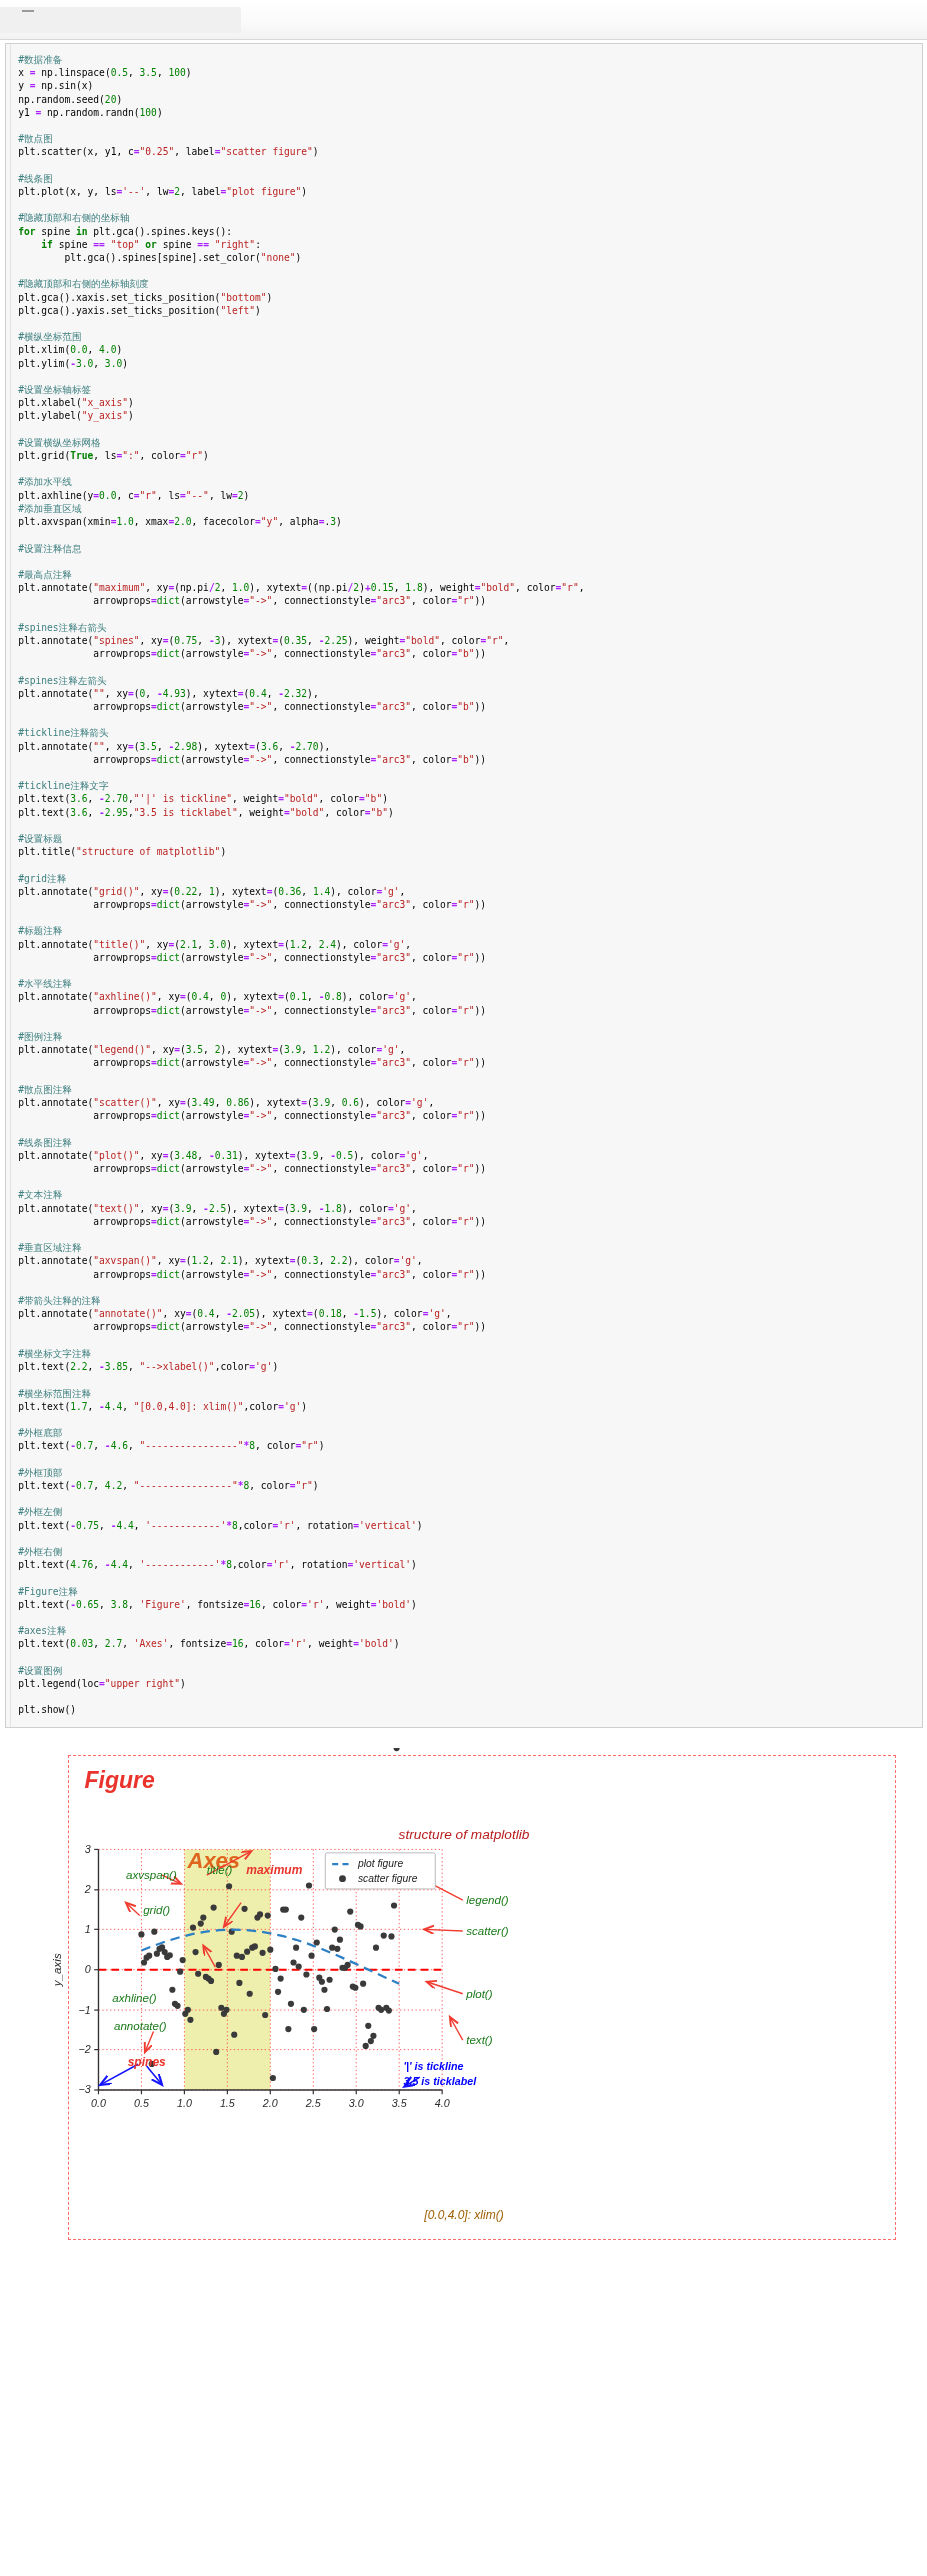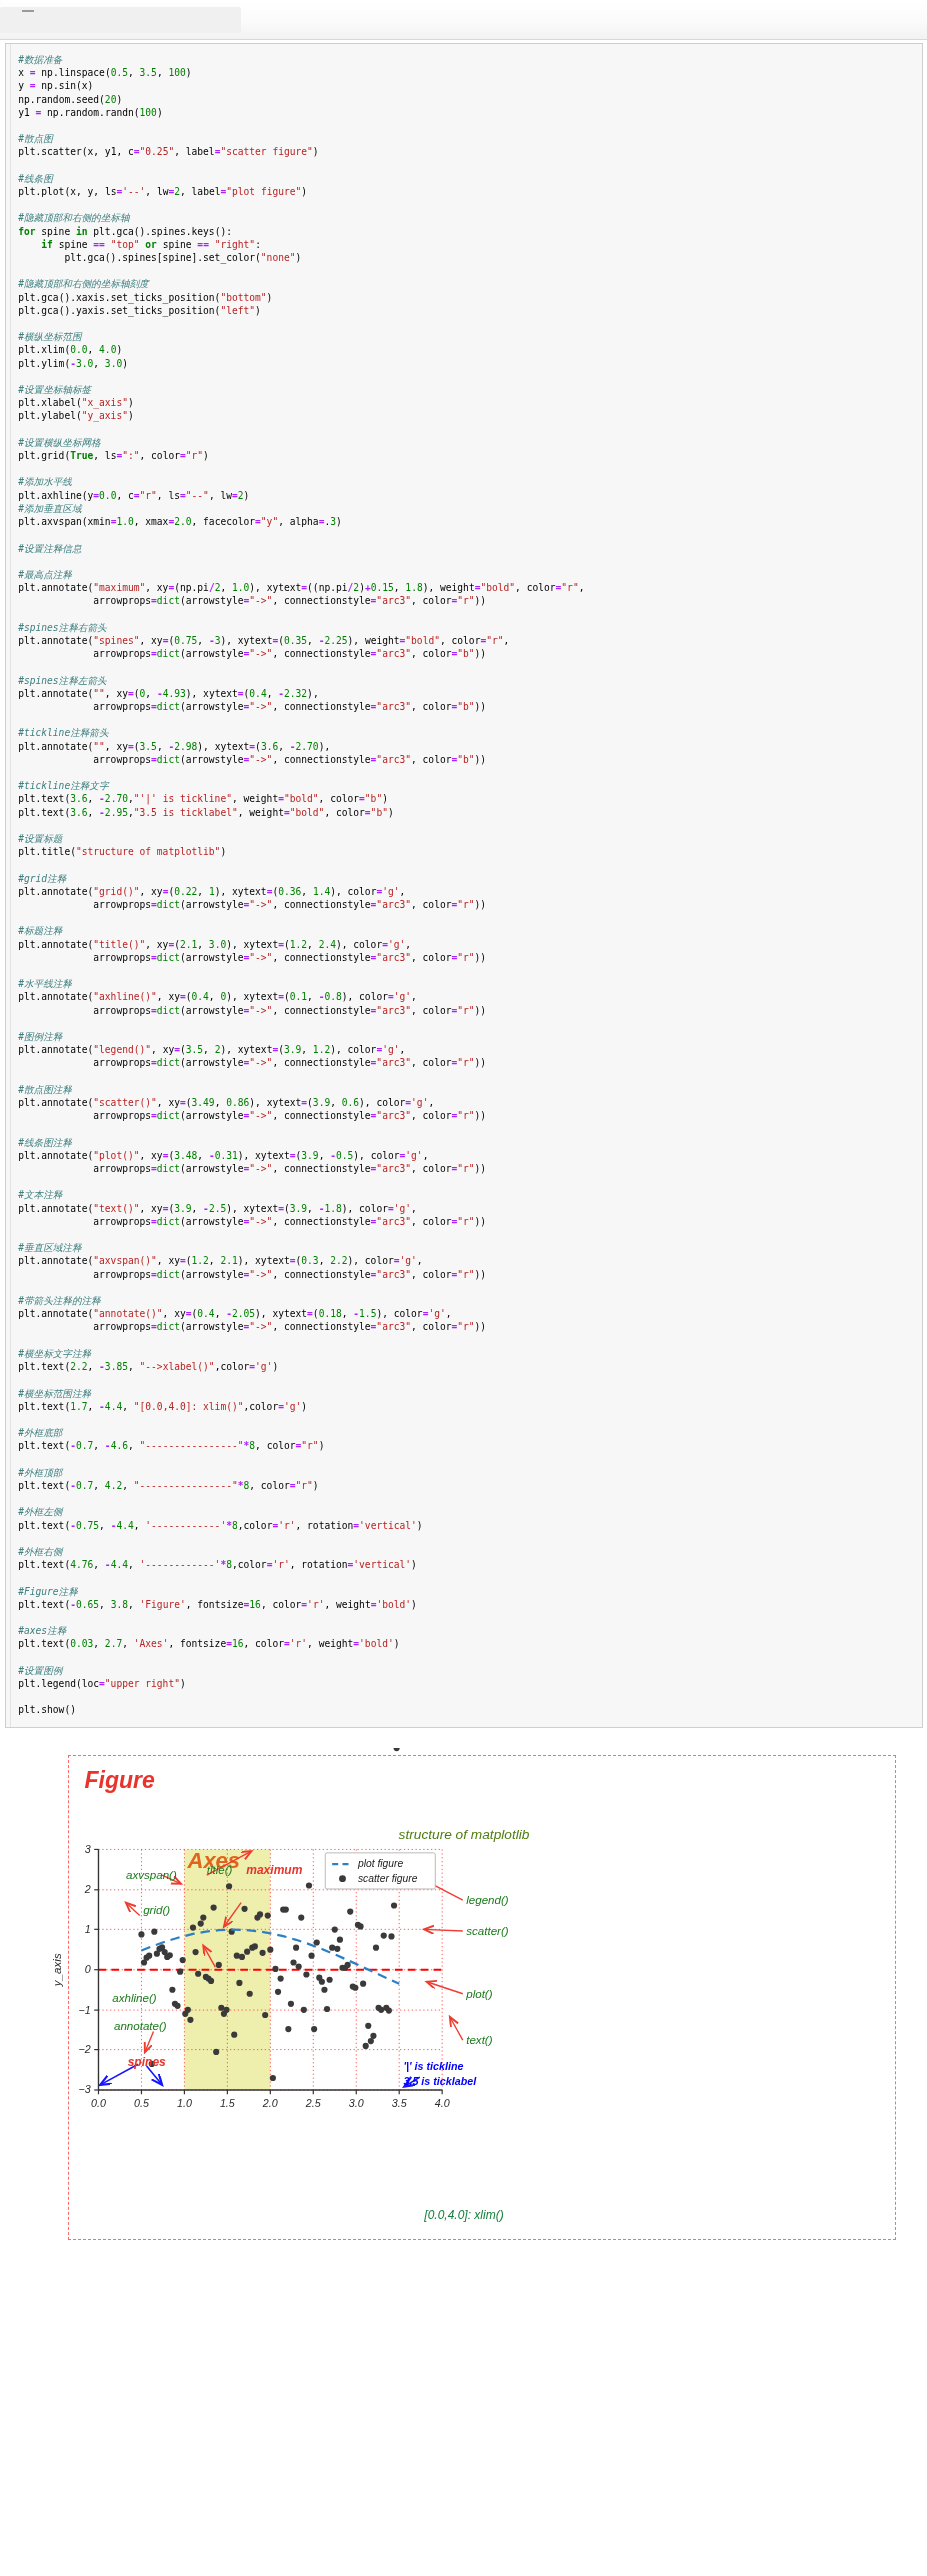--- a/index.html
+++ b/index.html
@@ -49,21 +49,21 @@
     margin: 0;
     padding: 0 6.9px 0 12px;
     font-family: "DejaVu Sans Mono", "Liberation Mono", monospace;
     font-size: 9.6px;
     line-height: 13.2px;
     white-space: pre;
     color: #000;
     letter-spacing: 0px;
   }
   
-  .c  { color:#408080; font-style: italic; }   
+  .c  { color:#408080; }   
   .k  { color:#008000; font-weight: bold; }    
   .nb { color:#008000; }                        
   .s  { color:#ba2121; }                        
   .o  { color:#aa22ff; font-weight: bold; }     
   .mi { color:#008000; }                        
   .n  { color:#000000; }
 
   
   .output-wrap {
     margin: 12px 5.2px 0 5.2px;
@@ -88,32 +88,32 @@
     position:absolute; left: 69px; top: 19px;
     font-size: 23px; font-weight: bold; color:#e8342c;
     font-family:"Liberation Sans", sans-serif;
   }
   .axes-label {
     position:absolute; left: 172px; top: 100px;
     font-size: 22px; font-weight: bold; color:#e8342c;
   }
   .plot-title {
     position:absolute; left: 0; right: 0; top: 79px;
-    text-align:center; font-size: 13.7px; color:#4d7c0f;
+    text-align:center; font-size: 13.7px; color:#b91c1c;
   }
   svg.plot { position:absolute; left:0; top:0; }
   .anno { font-family:"Liberation Sans", sans-serif; }
   .xlabel-row {
     position:absolute; left:0; right:0; bottom: 64px;
     text-align:center; font-size: 12px; color:#2b2b2b;
   }
   .xlabel-row .grn { color:#1a7a1a; font-size:11px; }
   .xlim-row {
     position:absolute; left:0; right:0; bottom: 33px;
-    text-align:center; font-size: 12px; color:#15803d;margin-top:16px;
+    text-align:center; font-size: 12px; color:#a16207;margin-top:16px;
   }
 </style>
 </head>
 <body>
 
 <div class="nb-toolbar">
   <div class="nb-toolbar-inner">
     <div class="nb-toolbar-dash"></div>
   </div>
 </div>

